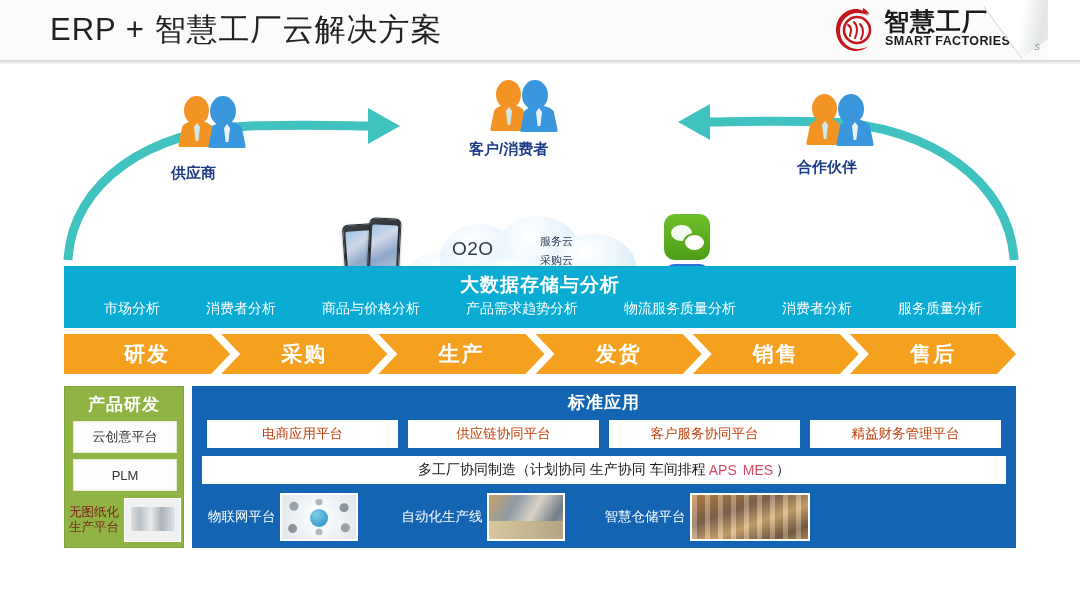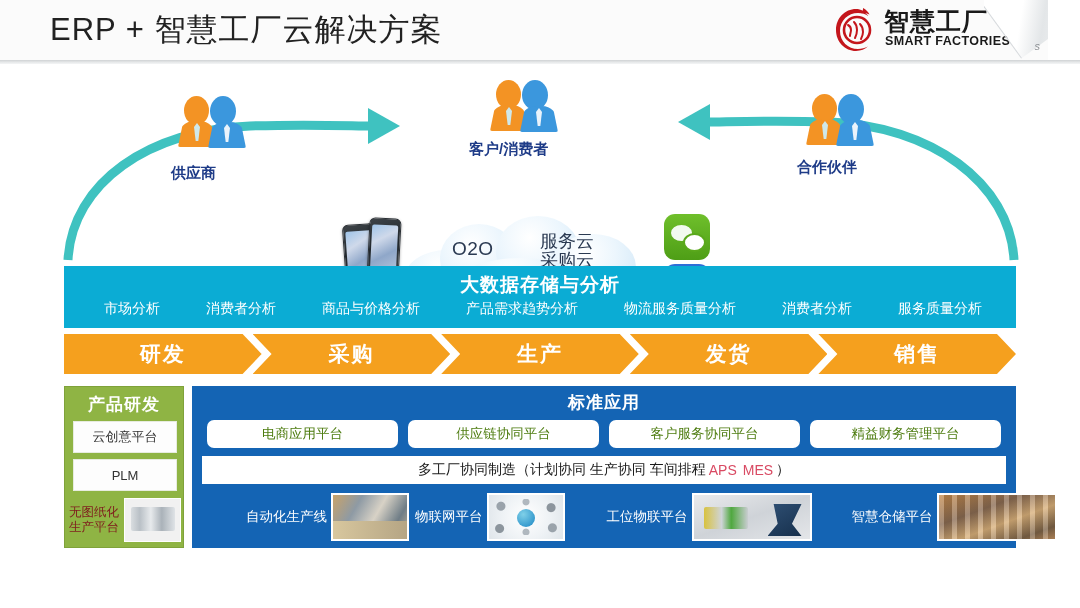--- a/index.html
+++ b/index.html
@@ -57,21 +57,21 @@
     background:linear-gradient(150deg,#9fc4e8 0%,#cfd9ea 30%,#8fa7c9 60%,#b9c7dd 100%);}
   .phone1{left:0;top:8px;transform:rotate(-4deg);}
   .phone2{left:24px;top:2px;transform:rotate(3deg);}
 
   .cloud{position:absolute;left:404px;top:152px;width:232px;height:96px;}
   .cloud .cp{position:absolute;border-radius:50%;
     background:radial-gradient(circle at 40% 30%,#ffffff 0%,#ecf6fd 45%,#cfe6f7 100%);}
   .cloud-txt{position:absolute;color:#2b3a52;white-space:nowrap;}
   .cloud-o2o{left:48px;top:22px;font-size:19px;letter-spacing:.5px;}
   .cloud-b2b{left:22px;top:46px;font-size:19px;letter-spacing:.3px;}
-  .cloud-r{position:absolute;left:136px;top:16px;font-size:18px;line-height:19px;color:#2b3a52;}
+  .cloud-r{position:absolute;left:136px;top:16px;font-size:11px;line-height:19px;color:#2b3a52;}
 
   .app-icon{position:absolute;width:46px;height:46px;border-radius:11px;}
   .wechat{left:664px;top:150px;background:linear-gradient(180deg,#6FBF2B 0%,#4E9E16 100%);}
   .wechat .b1{position:absolute;left:7px;top:11px;width:21px;height:16px;border-radius:50%;
     background:#f2faf0;}
   .wechat .b2{position:absolute;left:19px;top:19px;width:19px;height:15px;border-radius:50%;
     background:#ffffff;border:2px solid #5aa81c;}
   .cloudapp{left:664px;top:200px;background:linear-gradient(180deg,#2E6FD8 0%,#1B53B8 100%);}
   .cloudapp .c1{position:absolute;left:9px;top:20px;width:28px;height:16px;border-radius:9px;
     background:#fff;}
@@ -116,21 +116,21 @@
   .green-thumb:before{content:"";position:absolute;left:6px;top:8px;width:44px;height:24px;
     background:linear-gradient(90deg,#d9dde0 0%,#b9c0c6 20%,#e7eaec 45%,#aab2b9 70%,#dfe3e6 100%);
     border-radius:2px;}
 
   .blue-panel{position:absolute;left:192px;top:386px;width:824px;height:162px;background:#1464B4;}
   .blue-title{position:absolute;left:0;right:0;top:5px;text-align:center;color:#fff;
     font-size:17px;font-weight:bold;letter-spacing:1px;}
   .app-row{position:absolute;left:10px;right:10px;top:34px;height:28px;display:flex;
     justify-content:space-between;}
   .app-box{flex:1;margin:0 5px;background:#fff;display:flex;align-items:center;
-    justify-content:center;color:#4d7c0f;font-size:13.5px;white-space:nowrap;border-radius:7px;}
+    justify-content:center;color:#c2410c;font-size:13.5px;white-space:nowrap;}
   .multi-row{position:absolute;left:10px;right:10px;top:70px;height:28px;background:#fff;
     display:flex;align-items:center;justify-content:center;font-size:14px;color:#1a1a1a;
     white-space:nowrap;}
   .red-tag{color:#D94A63;padding:0 3px;}
 
   .thumb-row{position:absolute;left:10px;right:8px;top:106px;height:50px;display:flex;
     align-items:center;}
   .thumb-cell{display:flex;align-items:center;}
   .thumb-label{color:#ffffff;font-size:13.5px;white-space:nowrap;margin-right:4px;}
   .thumb-img{height:48px;border:2px solid #ffffff;box-sizing:border-box;position:relative;overflow:hidden;}
@@ -270,20 +270,21 @@
       <span class="bd-item">服务质量分析</span>
     </div>
   </div>
 
   <div class="chevrons">
     <div class="chev">研发</div>
     <div class="chev">采购</div>
     <div class="chev">生产</div>
     <div class="chev">发货</div>
     <div class="chev">销售</div>
+    <div class="chev">售后</div>
   </div>
 
   <div class="green-panel">
     <div class="green-title">产品研发</div>
     <div class="green-box gb1">云创意平台</div>
     <div class="green-box gb2">PLM</div>
     <div class="green-last">
       <div class="green-last-label">
         <div>无图纸化</div>
         <div>生产平台</div>
@@ -303,32 +304,28 @@
     </div>
 
     <div class="multi-row">
       <span>多工厂协同制造（计划协同 生产协同 车间排程 </span>
       <span class="red-tag">APS</span>
       <span class="red-tag">MES</span>
       <span>）</span>
     </div>
 
     <div class="thumb-row">
+      <div class="thumb-cell" style="margin-left:6px;">
+        <span class="thumb-label">物联网平台</span>
+        <div class="thumb-img t-iot"></div>
+      </div>
       <div class="thumb-cell" style="margin-left:44px;">
         <span class="thumb-label">自动化生产线</span>
         <div class="thumb-img t-auto"></div>
       </div>
-      <div class="thumb-cell" style="margin-left:6px;">
-        <span class="thumb-label">物联网平台</span>
-        <div class="thumb-img t-iot"></div>
-      </div>
-      <div class="thumb-cell" style="margin-left:42px;">
-        <span class="thumb-label">工位物联平台</span>
-        <div class="thumb-img t-work"></div>
-      </div>
       <div class="thumb-cell" style="margin-left:40px;">
         <span class="thumb-label">智慧仓储平台</span>
         <div class="thumb-img t-ware"></div>
       </div>
     </div>
   </div>
 
 </div>
 
 </body></html>

